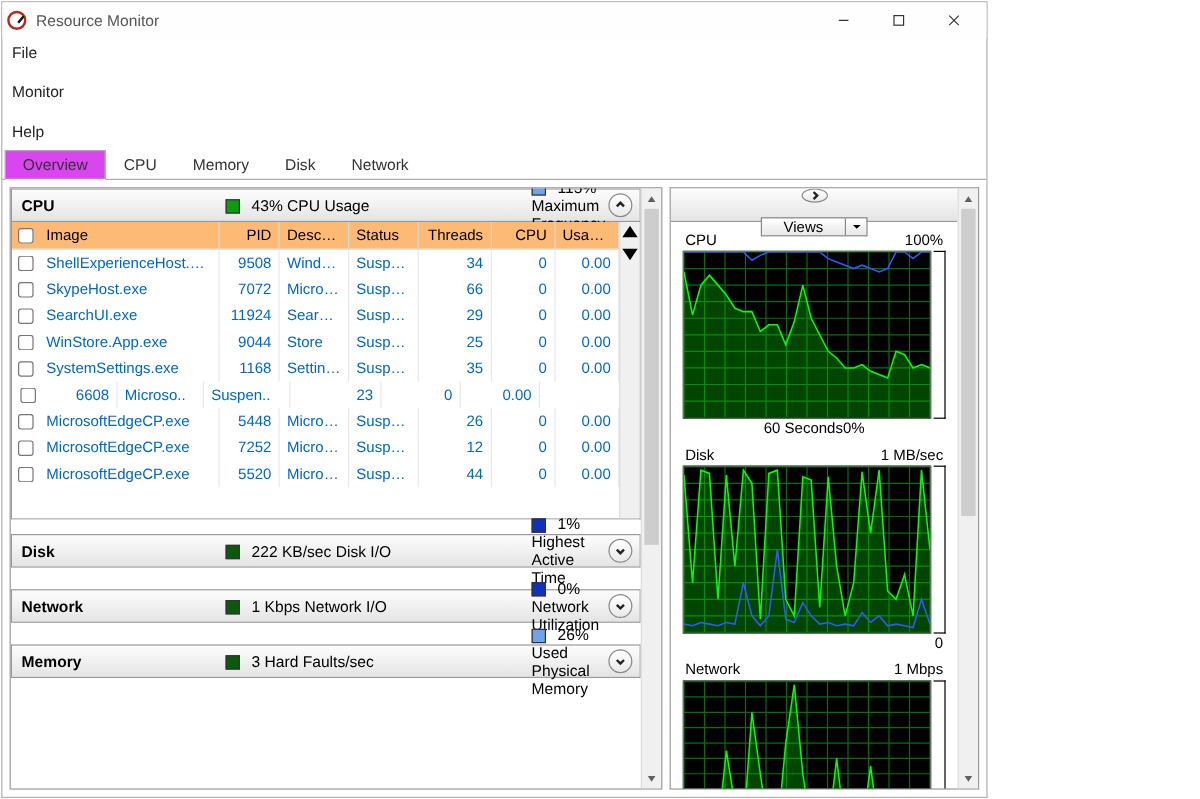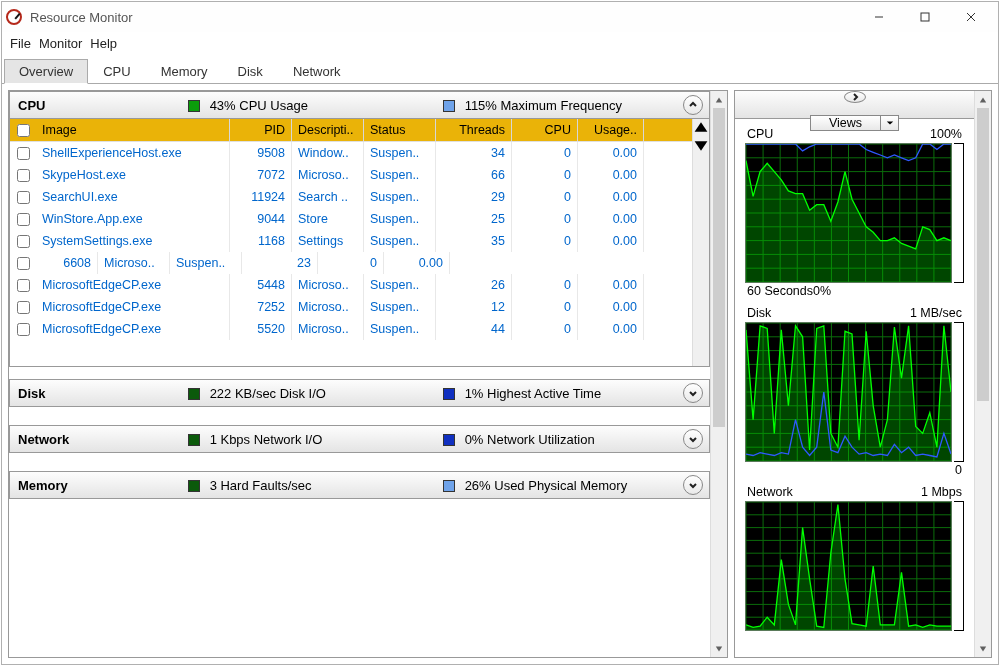--- a/index.html
+++ b/index.html
@@ -8,21 +8,21 @@
     font-family: "Segoe UI", Tahoma, sans-serif;
     font-size: 12px;
     color: #000;
     background: #fff;
     width: 1000px;
     height: 666px;
     overflow: hidden;
   }
   .window {
     border: 1px solid #b0b0b0;
-    width: 998px;
+    width: 822px;
     height: 664px;
     margin: 1px;
     display: flex;
     flex-direction: column;
   }
   
   .titlebar {
     height: 30px;
     display: flex;
     align-items: center;
@@ -63,22 +63,24 @@
   .winbtn {
     width: 46px; height: 30px;
     display:flex; align-items:center; justify-content:center;
     color:#666;
   }
   .winbtn svg { width:10px; height:10px; stroke:#333; stroke-width:1; fill:none; }
   
   .menubar {
     padding: 2px 4px;
     display:flex;
+    gap: 14px;
     font-size: 13px;
     color:#222;
+    flex-direction:column;
   }
   .menubar span { padding: 2px 4px; }
   
   .tabs {
     display:flex;
     border-bottom: 1px solid #aaa;
     padding-left: 2px;
     margin-top: 4px;
     gap: 0;
     font-size: 13px;
@@ -86,21 +88,21 @@
   .tab {
     padding: 4px 14px;
     border: 1px solid transparent;
     border-bottom: none;
     color: #333;
     margin-bottom: -1px;
   }
   .tab.active {
     border: 1px solid #aaa;
     border-bottom: 1px solid #fff;
-    background: #e5e5e5;
+    background: #d946ef;
   }
   
   .content {
     flex: 1;
     display: flex;
     overflow: hidden;
     padding: 6px;
     gap: 6px;
   }
   .left-panel {
@@ -161,21 +163,21 @@
   .proc-wrapper {
     border: 1px solid #999;
     border-top:none;
     display:flex;
     flex-direction:column;
     height: 248px;
     overflow:hidden;
   }
   .proc-head {
     display:flex;
-    background: #eab308;
+    background: #fdba74;
     font-size: 12.5px;
     color:#222;
     border-bottom:1px solid #e0e0e0;
   }
   .proc-head div, .proc-row div {
     padding: 4px 6px;
     overflow:hidden;
     white-space:nowrap;
     text-overflow: ellipsis;
     border-right: 1px solid #e8e8e8;
@@ -277,21 +279,21 @@
   }
   .graph-bracket {
     width:10px;
     border-top:1.5px solid #000;
     border-right:1.5px solid #000;
     border-bottom:1.5px solid #000;
     margin-left:2px;
   }
   .bottom-labels {
     display:flex;
-    justify-content:flex-start;
+    justify-content:center;
     font-size:12.5px;
     padding: 1px 2px 4px 2px;
   }
   .right-single { text-align:right; font-size:12.5px; padding:1px 2px 4px 2px;}
   .grid line { stroke:#0b6d0b; stroke-width:1; }
   .poly-fill { fill: rgba(0,200,0,0.35); stroke:none; }
   .poly-line { fill:none; stroke:#00ff00; stroke-width:1.3; }
   .poly-line.blue { stroke:#2f59ff; }
 </style>
 </head>

